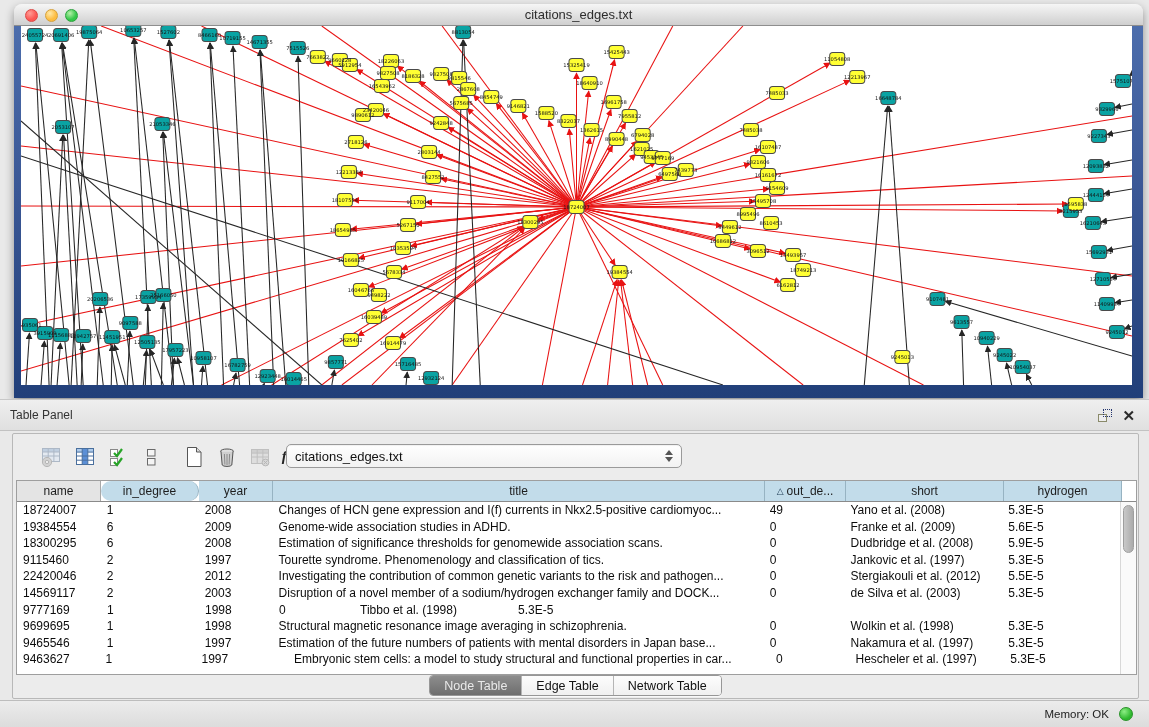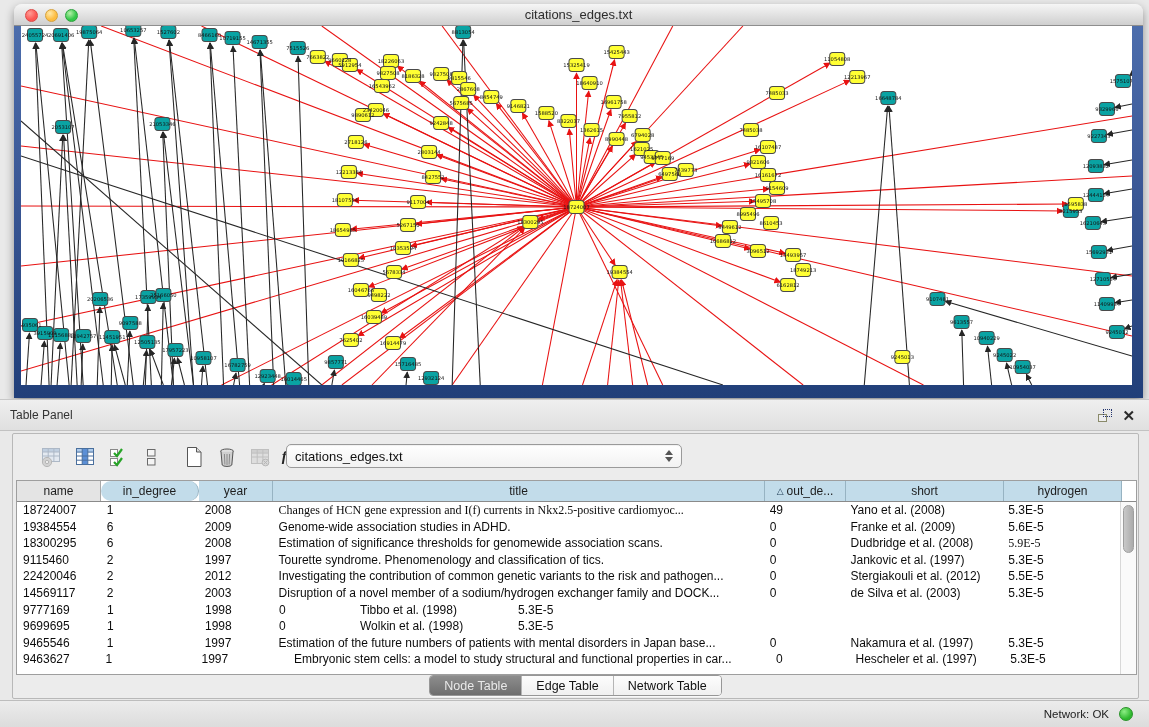--- a/index.html
+++ b/index.html
@@ -624,42 +624,42 @@
         </div>
         <div class="th" style="width: 118px;">
           <span>hydrogen</span>
         </div>
       </div>
     <div id="tbody">
         <div class="tr">
           <div class="td" style="width: 84px;">18724007</div>
           <div class="td" style="width: 98px;">1</div>
           <div class="td" style="width: 74px;">2008</div>
-          <div class="td" style="width: 492px; font-family: Liberation Serif, serif;">Changes of HCN gene expression and I(f) currents in Nkx2.5-positive cardiomyoc...</div>
+          <div class="td" style="width: 492px;">Changes of HCN gene expression and I(f) currents in Nkx2.5-positive cardiomyoc...</div>
           <div class="td" style="width: 81px;">49</div>
           <div class="td" style="width: 158px;">Yano et al. (2008)</div>
           <div class="td" style="width: 118px;">5.3E-5</div>
         </div>
         <div class="tr">
           <div class="td" style="width: 84px;">19384554</div>
           <div class="td" style="width: 98px;">6</div>
           <div class="td" style="width: 74px;">2009</div>
           <div class="td" style="width: 492px;">Genome-wide association studies in ADHD.</div>
           <div class="td" style="width: 81px;">0</div>
           <div class="td" style="width: 158px;">Franke et al. (2009)</div>
           <div class="td" style="width: 118px;">5.6E-5</div>
         </div>
         <div class="tr">
           <div class="td" style="width: 84px;">18300295</div>
           <div class="td" style="width: 98px;">6</div>
           <div class="td" style="width: 74px;">2008</div>
           <div class="td" style="width: 492px;">Estimation of significance thresholds for genomewide association scans.</div>
           <div class="td" style="width: 81px;">0</div>
           <div class="td" style="width: 158px;">Dudbridge et al. (2008)</div>
-          <div class="td" style="width: 118px; font-family: Liberation Serif, serif;">5.9E-5</div>
+          <div class="td" style="width: 118px;">5.9E-5</div>
         </div>
         <div class="tr">
           <div class="td" style="width: 84px;">9115460</div>
           <div class="td" style="width: 98px;">2</div>
           <div class="td" style="width: 74px;">1997</div>
           <div class="td" style="width: 492px;">Tourette syndrome. Phenomenology and classification of tics.</div>
           <div class="td" style="width: 81px;">0</div>
           <div class="td" style="width: 158px;">Jankovic et al. (1997)</div>
           <div class="td" style="width: 118px;">5.3E-5</div>
         </div>
@@ -686,20 +686,21 @@
           <div class="td" style="width: 98px;">1</div>
           <div class="td" style="width: 74px;">1998</div>
           <div class="td" style="width: 81px;">0</div>
           <div class="td" style="width: 158px;">Tibbo et al. (1998)</div>
           <div class="td" style="width: 118px;">5.3E-5</div>
         </div>
         <div class="tr">
           <div class="td" style="width: 84px;">9699695</div>
           <div class="td" style="width: 98px;">1</div>
           <div class="td" style="width: 74px;">1998</div>
+          <div class="td" style="width: 492px;">Structural magnetic resonance image averaging in schizophrenia.</div>
           <div class="td" style="width: 81px;">0</div>
           <div class="td" style="width: 158px;">Wolkin et al. (1998)</div>
           <div class="td" style="width: 118px;">5.3E-5</div>
         </div>
         <div class="tr">
           <div class="td" style="width: 84px;">9465546</div>
           <div class="td" style="width: 98px;">1</div>
           <div class="td" style="width: 74px;">1997</div>
           <div class="td" style="width: 492px;">Estimation of the future numbers of patients with mental disorders in Japan base...</div>
           <div class="td" style="width: 81px;">0</div>
@@ -724,15 +725,15 @@
   <div id="tabbar">
     <div id="tabset">
         <div class="seg sel">Node Table</div>
         <div class="seg">Edge Table</div>
         <div class="seg">Network Table</div>
       </div>
   </div>
 </div>
 
 <div id="statusbar">
-  <span id="memory">Network: OK</span>
+  <span id="memory">Memory: OK</span>
   <span id="memdot"></span>
 </div>
 
 </body></html>

